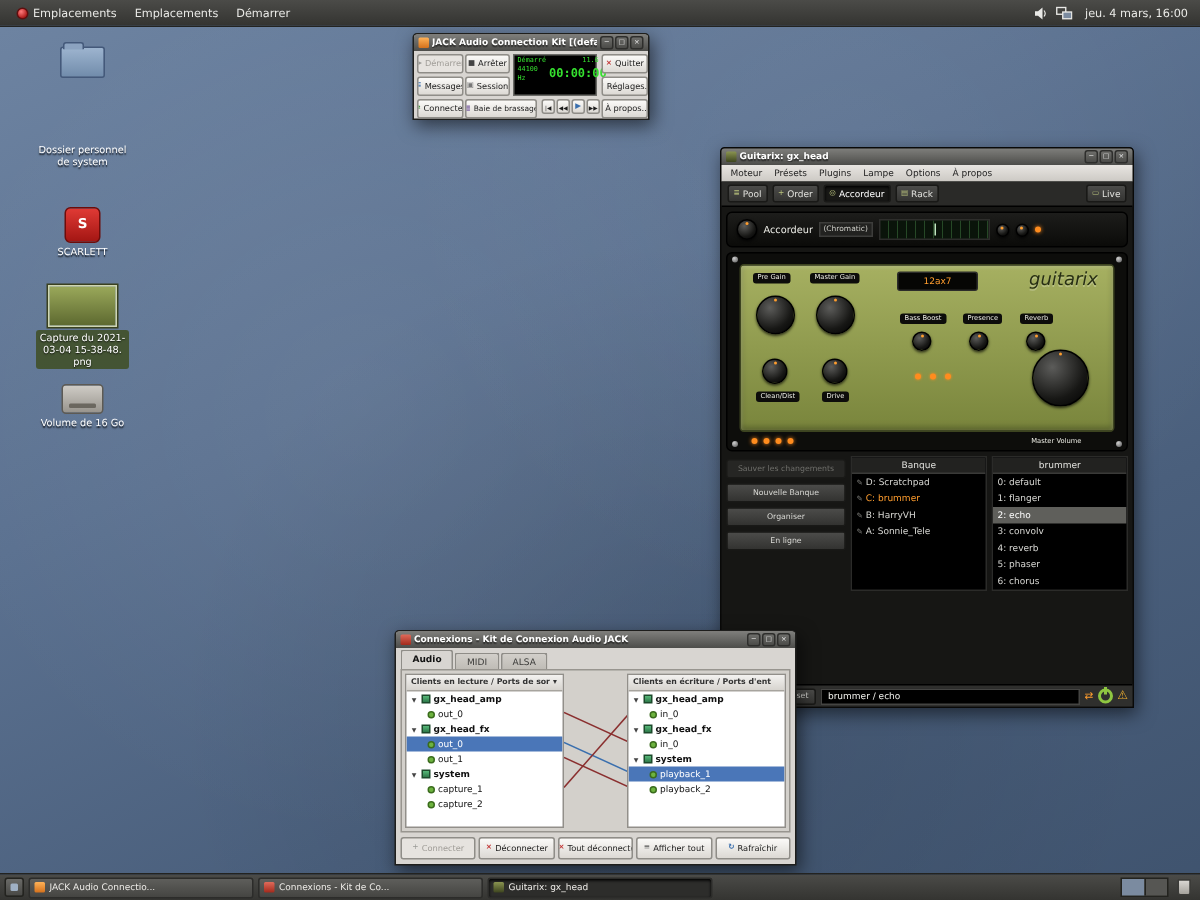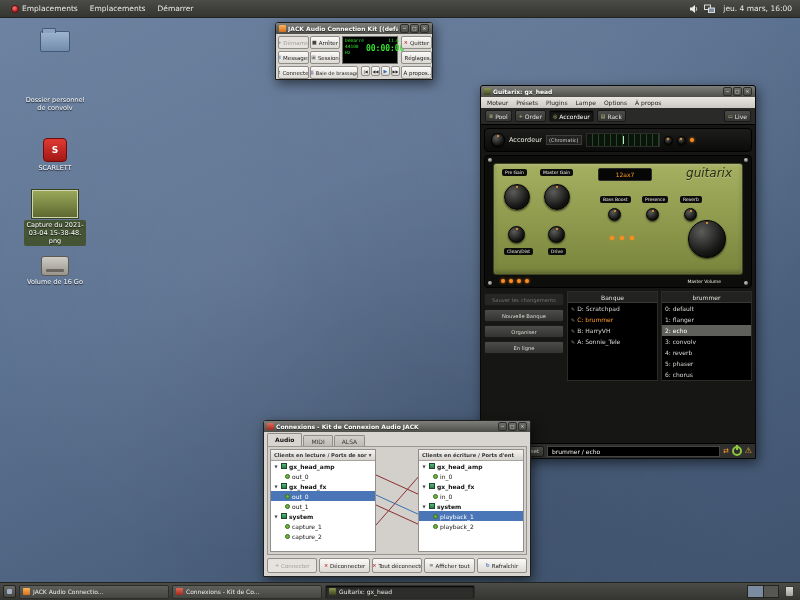--- a/index.html
+++ b/index.html
@@ -213,21 +213,21 @@
         <rect x="4.5" y="4" width="6" height="4.5" fill="#7b8ba0" stroke="#e9e9e6" stroke-width="0.9"></rect>
       </svg>
       <span class="clock">jeu. 4 mars, 16:00</span>
     </div>
   </div>
 
   <div class="desk-icon" style="top:31px;gap:44px;">
     <div class="icon-folder"></div>
     <div class="di-label">
       <span>Dossier personnel</span><br>
-      <span>de convolv</span>
+      <span>de system</span>
     </div>
   </div>
 
 
   <div class="desk-icon" style="top:138px;">
     <div class="icon-scarlett">
       <span>S</span>
     </div>
     <div class="di-label">
       <span>SCARLETT</span>
@@ -310,21 +310,21 @@
         <span class="bicon" style="color:#555;">⚙</span>
         <span>Réglages...</span>
       </div>
       <div class="gtk-btn abs" style="left:125px; top:32px; width:31px; height:13px;">
         <span class="bicon" style="color:#fff; background:#3a6fae; border-radius:50%; width:5px; height:5px; line-height:5px; text-align:center;">i</span>
         <span>À propos...</span>
       </div>
     </div>
   </div>
 
-  <div class="window gx-window" style="left:480px; top:85px; width:276px; height:374px;">
+  <div class="window gx-window" style="left:480px; top:98px; width:276px; height:374px;">
     <div class="titlebar">
       <span class="tb-icon" style="background:linear-gradient(#8a9450,#3e451f);"></span>
       <span class="tb-title">Guitarix: gx_head</span>
       <span class="tb-btns">
         <span class="tb-btn">─</span>
         <span class="tb-btn">□</span>
         <span class="tb-btn">×</span>
       </span>
     </div>
 

